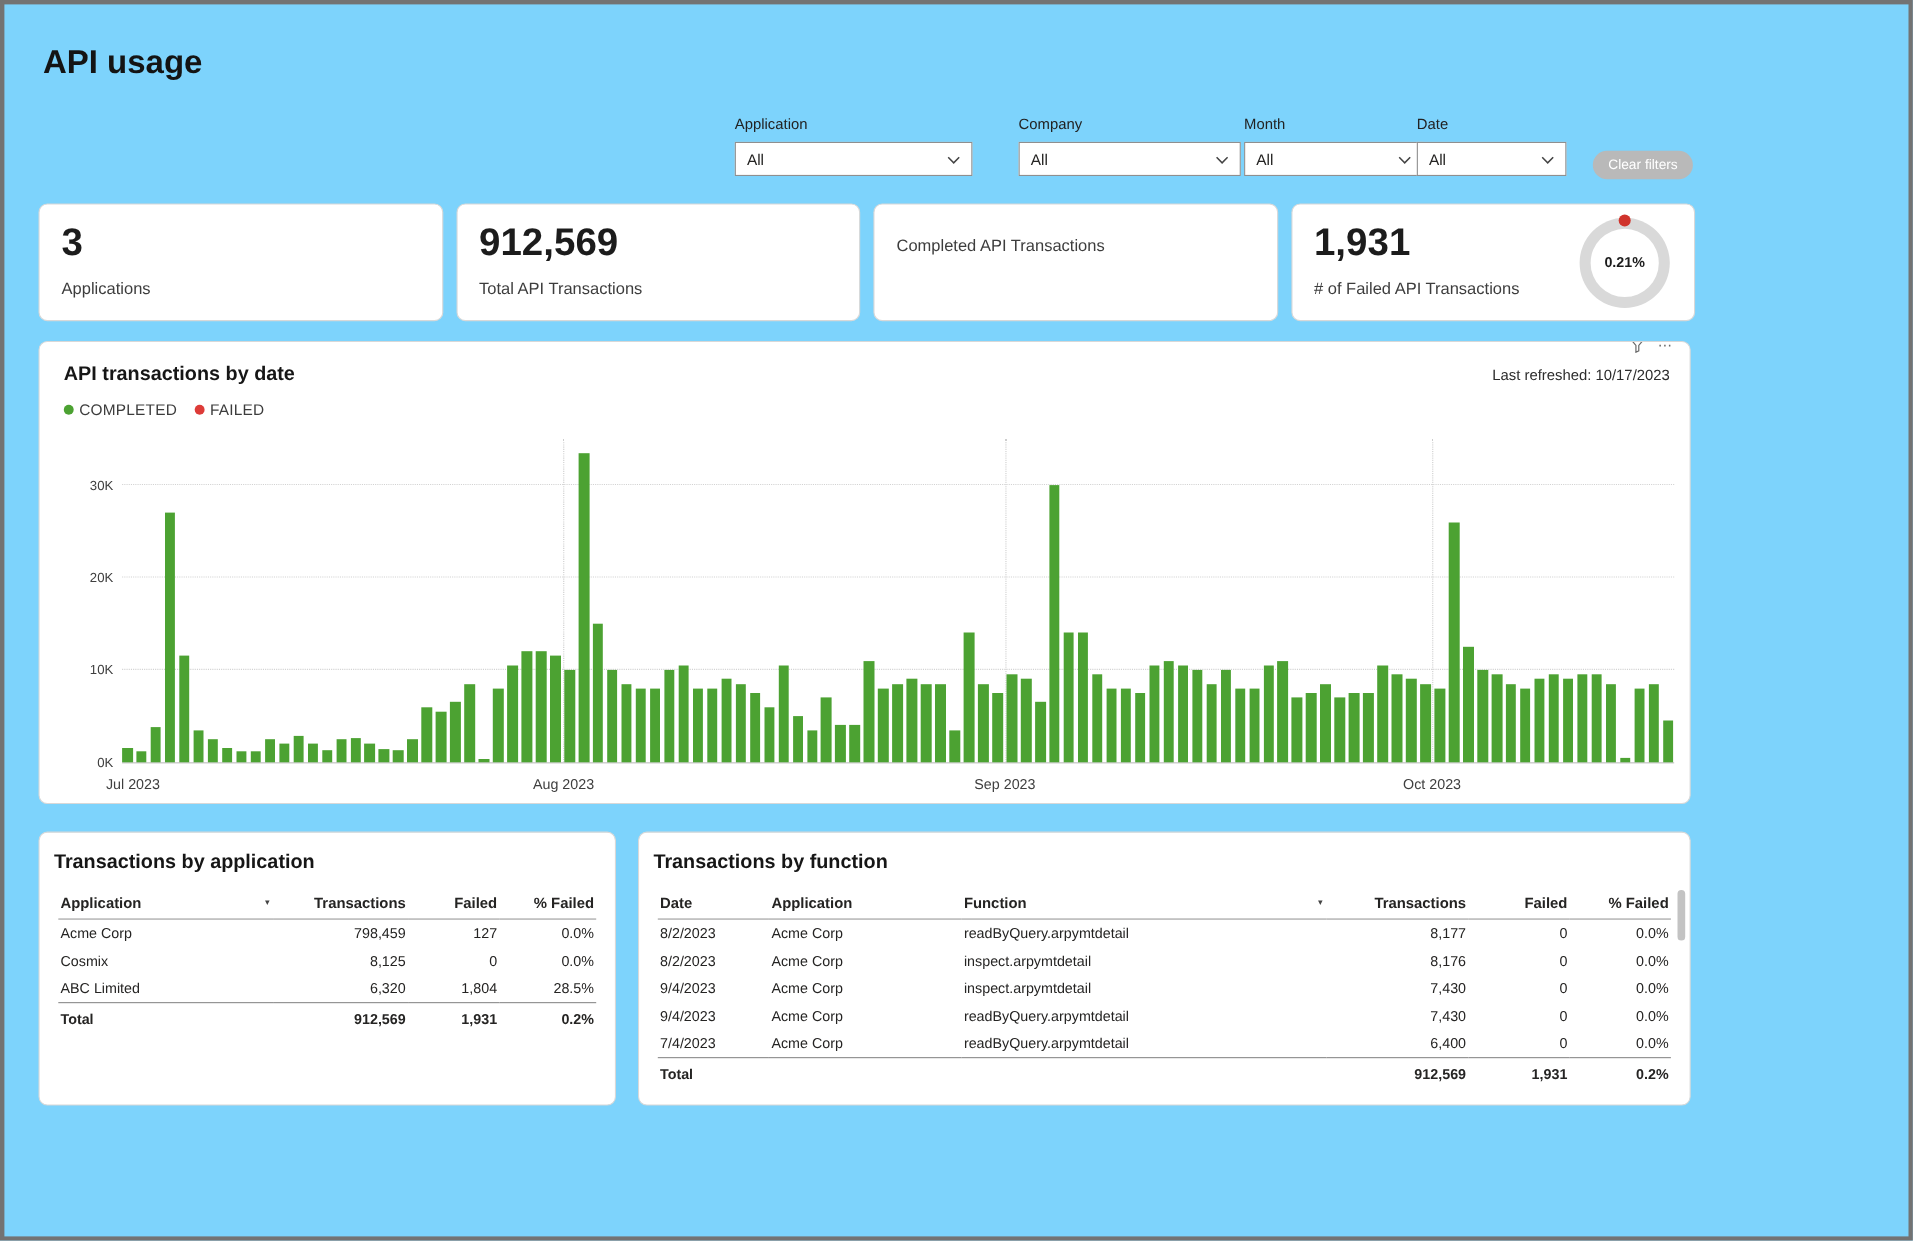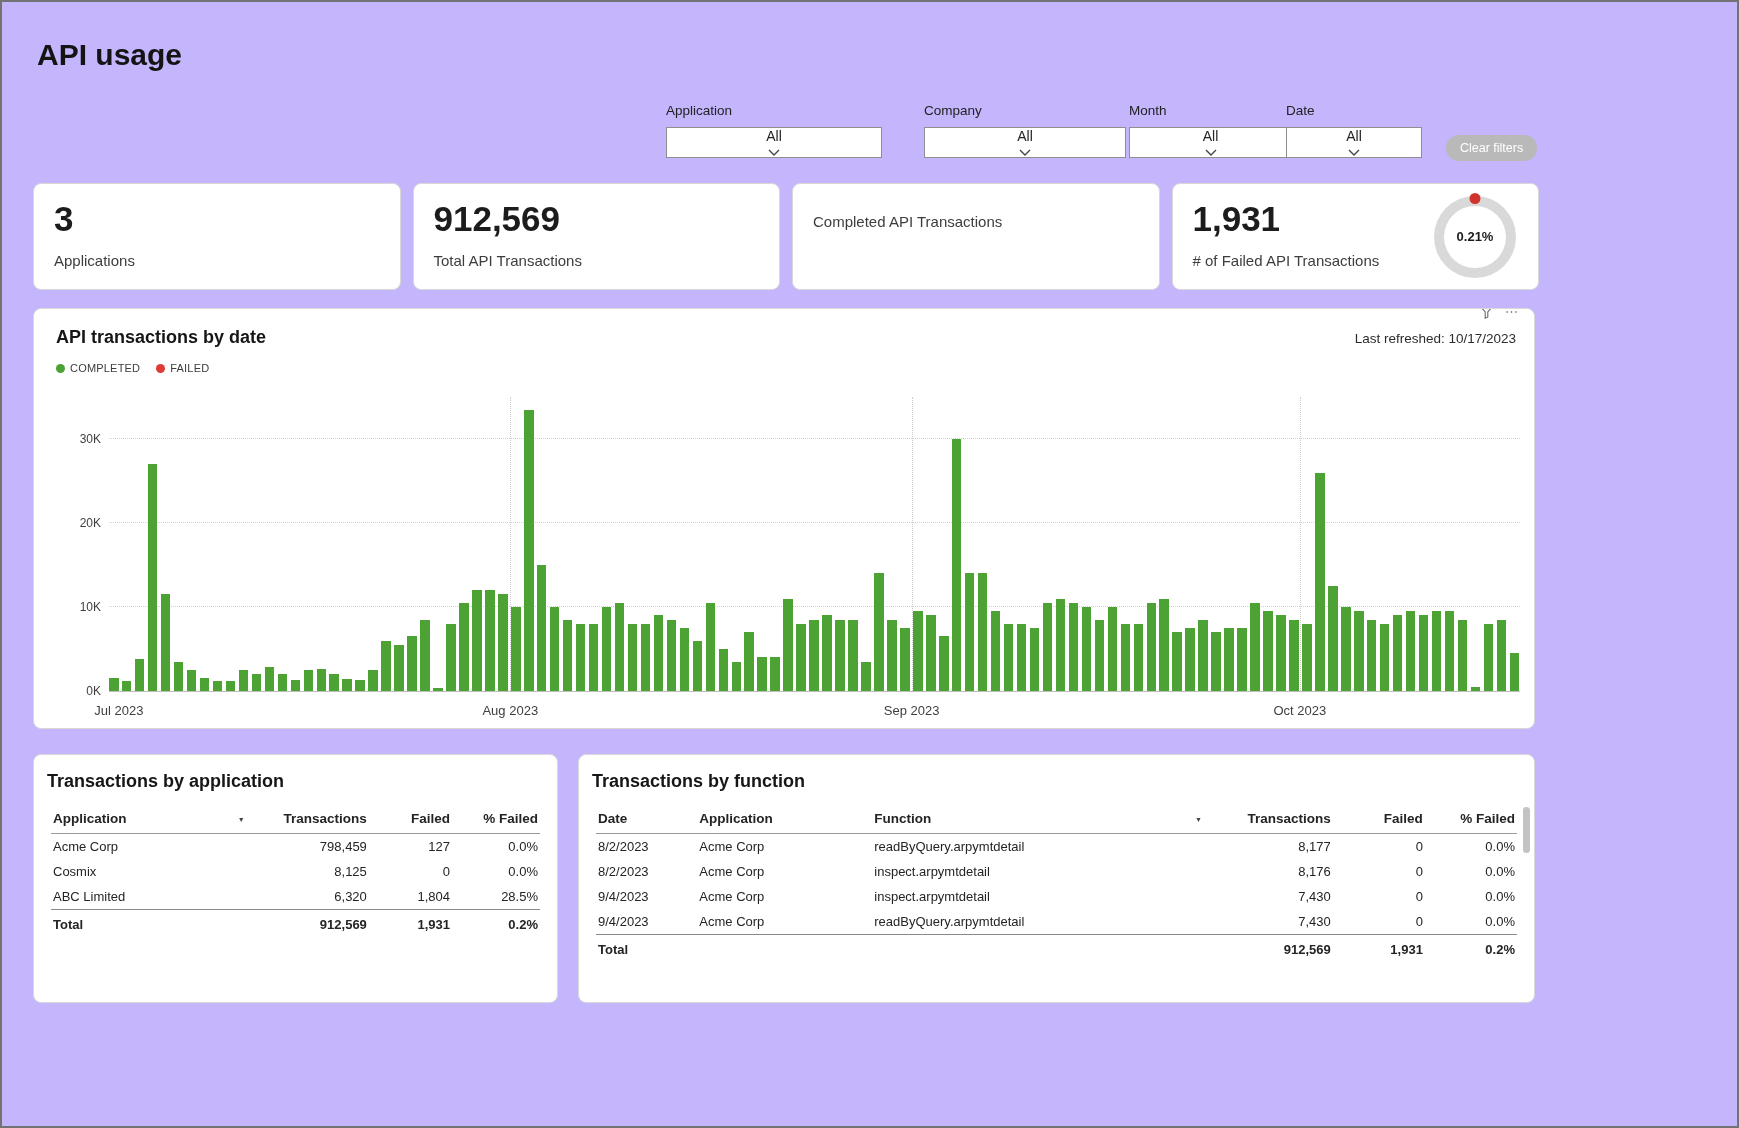--- a/index.html
+++ b/index.html
@@ -2,22 +2,22 @@
 <html><head>
 <meta charset="utf-8">
 <style>
   * { box-sizing: border-box; }
   html, body { margin: 0; padding: 0; background: #ffffff; }
   body { font-family: "Liberation Sans", sans-serif; color: #252423; }
 
   .frame {
     position: relative;
     width: 1739px; height: 1128px;
-    background: #c4b5fd;
-    border: 2px solid #737373;
+    background: #7dd3fc;
+    border: 4px solid #737373;
     overflow: hidden;
   }
 
   .card {
     position: absolute;
     background: #ffffff;
     border: 1px solid #d8d8d8;
     border-radius: 8px;
     overflow: hidden;
   }
@@ -27,21 +27,21 @@
     position: absolute; left: 35px; top: 36px;
     font-size: 30px; font-weight: 700; color: #141414; margin: 0;
   }
 
   
   .filter-group { position: absolute; top: 101px; }
   .filter-label { font-size: 13.5px; color: #222; display: block; margin-bottom: 9px; }
   .dropdown {
     height: 31px; background: #fff; border: 1px solid #8f8f8f;
     display: flex; align-items: center; justify-content: space-between;
-    padding: 0 10px; font-size: 14px; color: #252423; cursor: pointer; flex-direction: column;
+    padding: 0 10px; font-size: 14px; color: #252423; cursor: pointer;
   }
   .fg-application { left: 664px; width: 216px; }
   .fg-company    { left: 922px; width: 202px; }
   .fg-month      { left: 1103px; width: 163px; margin-left: 24px; }
   .fg-date       { left: 1284px; width: 136px; }
   .clear-filters {
     position: absolute; left: 1444px; top: 133px;
     background: #b9b9b9; color: #ffffff; border: none; border-radius: 14px;
     font-size: 12.5px; padding: 6px 14px; font-family: inherit; cursor: default;
   }
@@ -76,21 +76,21 @@
   .chart-title {
     position: absolute; left: 22px; top: 18px;
     font-size: 18px; font-weight: 700; color: #161616;
   }
   .last-refreshed { position: absolute; right: 18px; top: 22px; font-size: 13.5px; color: #2c2c2c; }
   .visual-header { position: absolute; top: -4px; right: 16px; display: flex; gap: 12px; color: #6a6a6a; }
   .visual-header span { font-size: 13px; line-height: 14px; }
   .legend { position: absolute; left: 22px; top: 53px; display: flex; gap: 16px; align-items: center; }
   .legend-item { display: flex; align-items: center; gap: 5px; cursor: pointer; }
   .legend-dot { width: 9px; height: 9px; border-radius: 50%; }
-  .legend-label { font-size: 11px; color: #3c3c3c; letter-spacing: 0.2px; }
+  .legend-label { font-size: 14px; color: #3c3c3c; letter-spacing: 0.2px; }
 
   .chart-area { position: absolute; left: 22px; right: 14px; top: 88px; bottom: 10px; }
   .plot {
     position: absolute; left: 53px; right: 0; top: 0; bottom: 26px;
     border-bottom: 1px solid #bdbdbd;
   }
   .bars {
     position: absolute; inset: 0; display: flex;
     align-items: flex-end; justify-content: space-between; z-index: 2;
   }
@@ -449,20 +449,28 @@
             <td>0.0%</td>
           </tr>
           <tr>
             <td>9/4/2023</td>
             <td>Acme Corp</td>
             <td>readByQuery.arpymtdetail</td>
             <td>7,430</td>
             <td>0</td>
             <td>0.0%</td>
           </tr>
+          <tr>
+            <td>7/4/2023</td>
+            <td>Acme Corp</td>
+            <td>readByQuery.arpymtdetail</td>
+            <td>6,400</td>
+            <td>0</td>
+            <td>0.0%</td>
+          </tr>
           <tr class="total">
             <td>Total</td>
             <td></td>
             <td></td>
             <td>912,569</td>
             <td>1,931</td>
             <td>0.2%</td>
           </tr>
         </tbody>
     </table>

